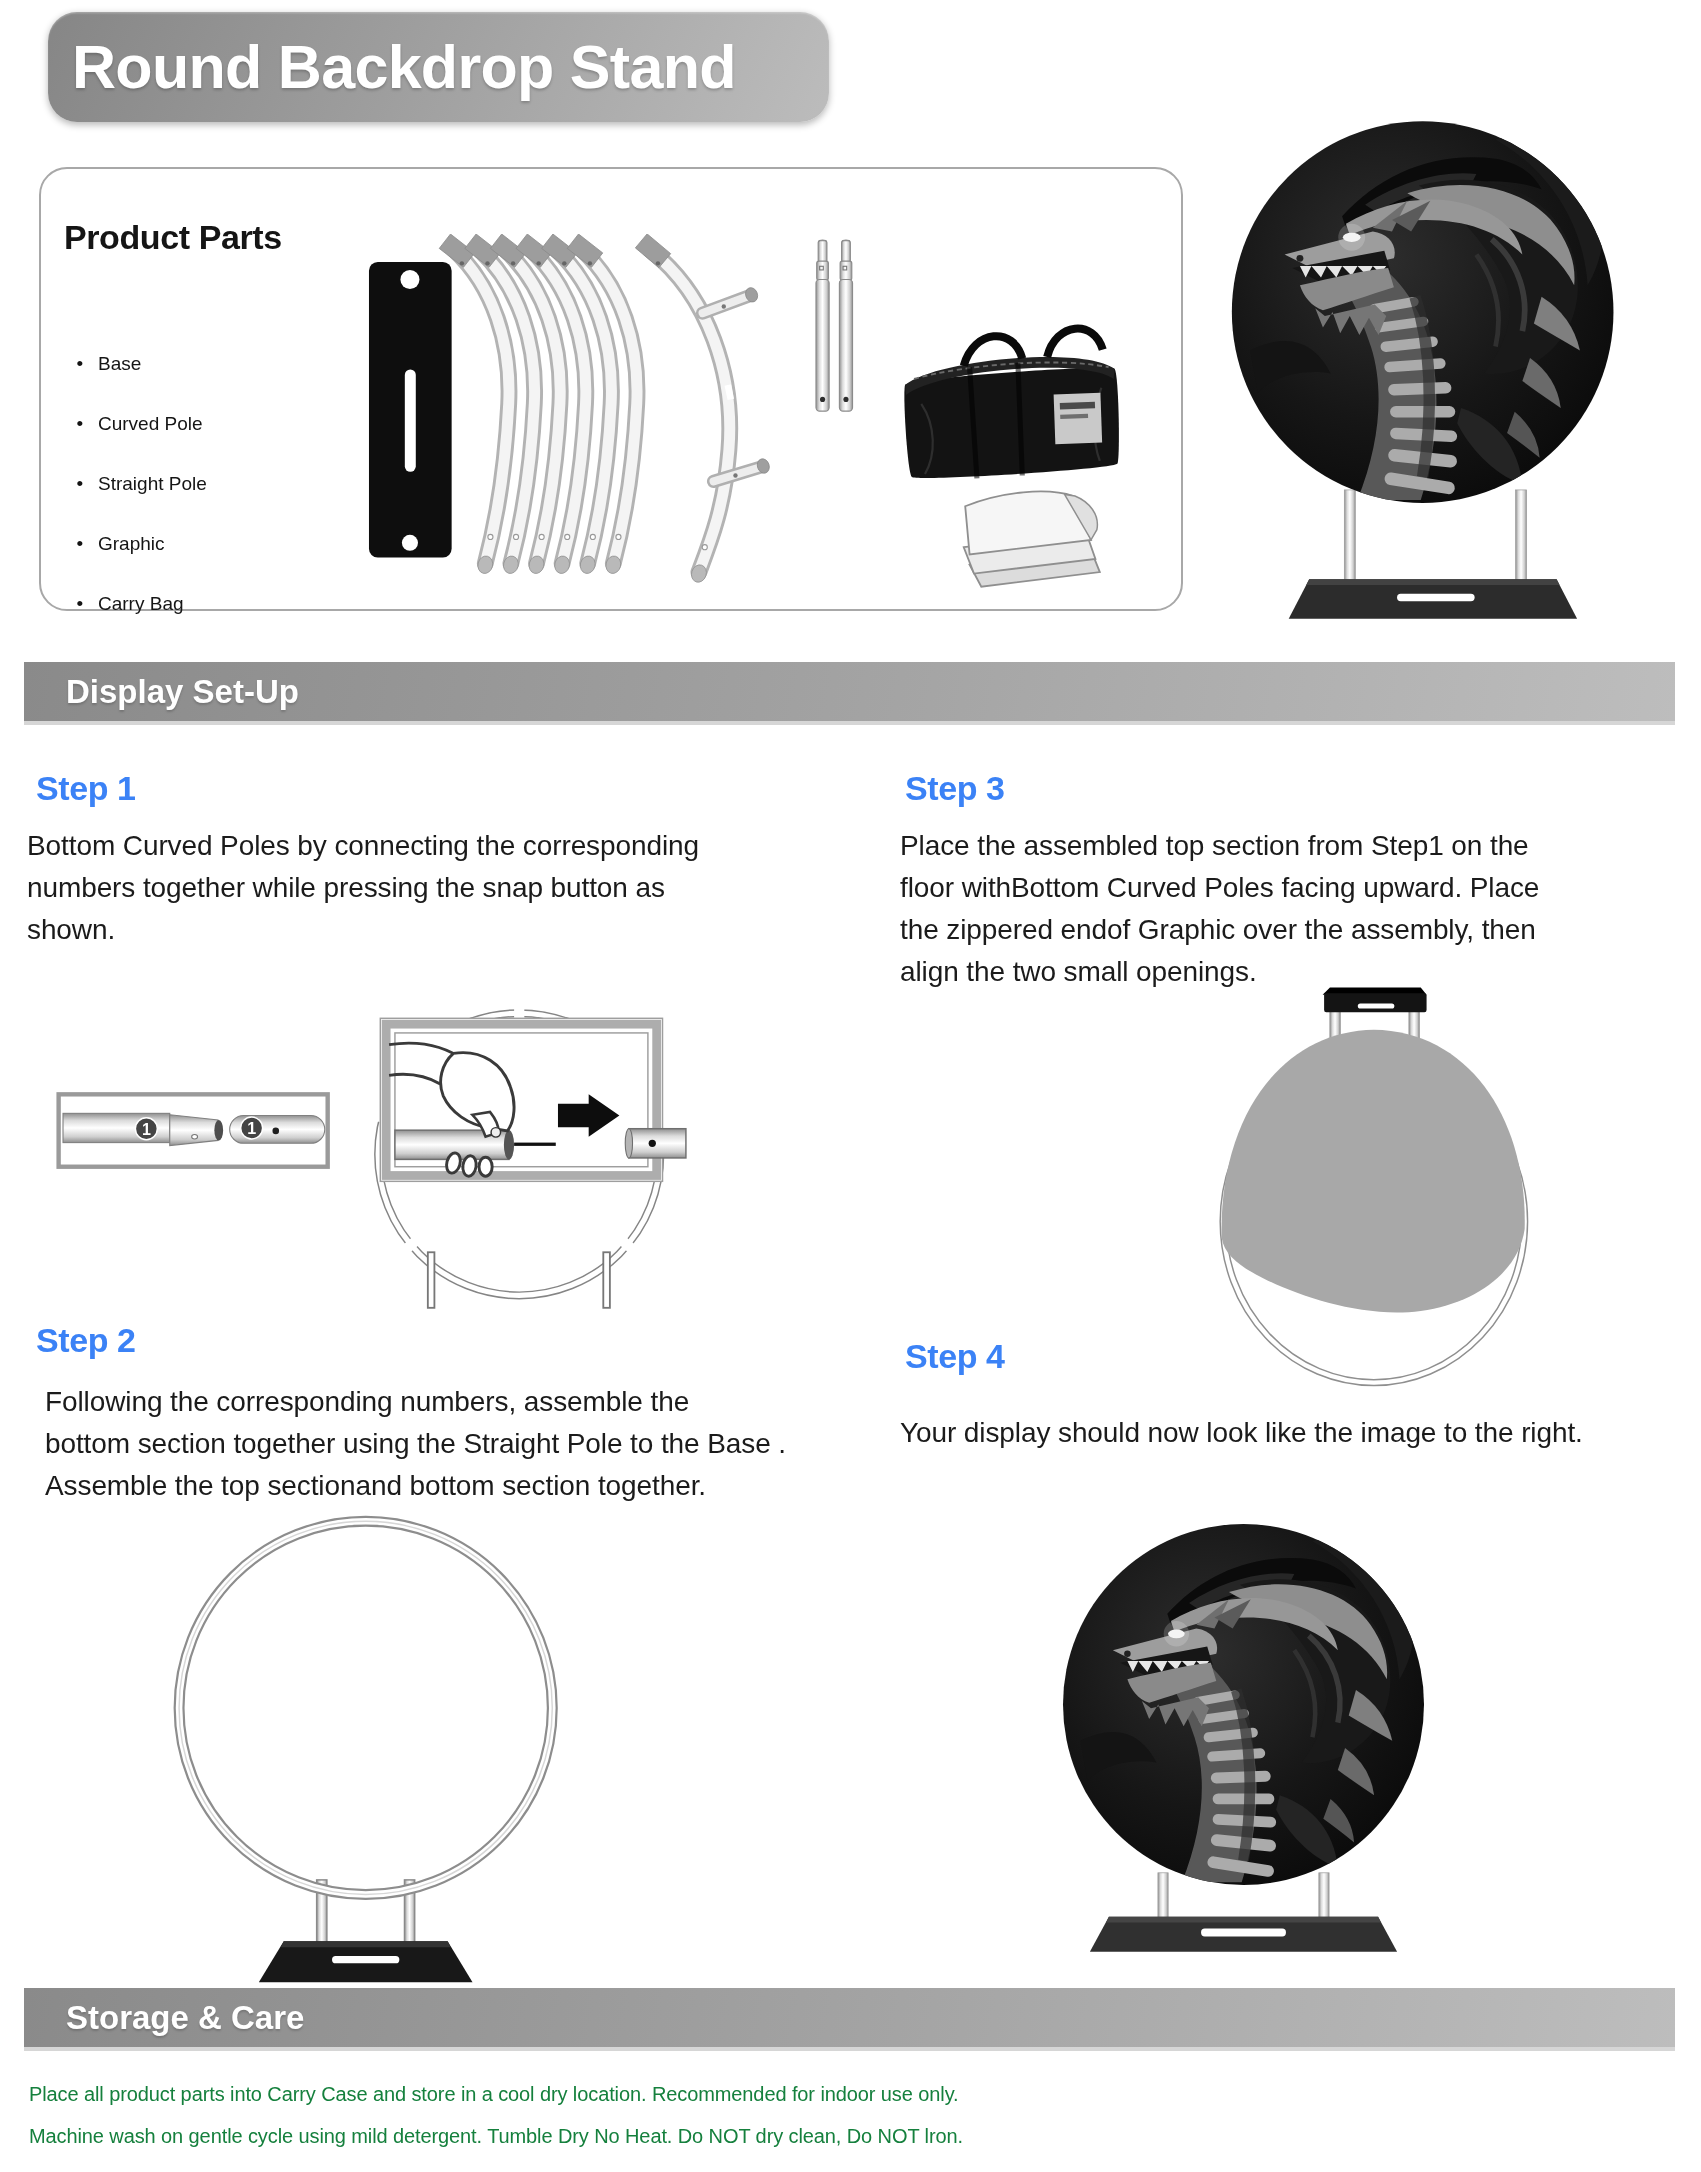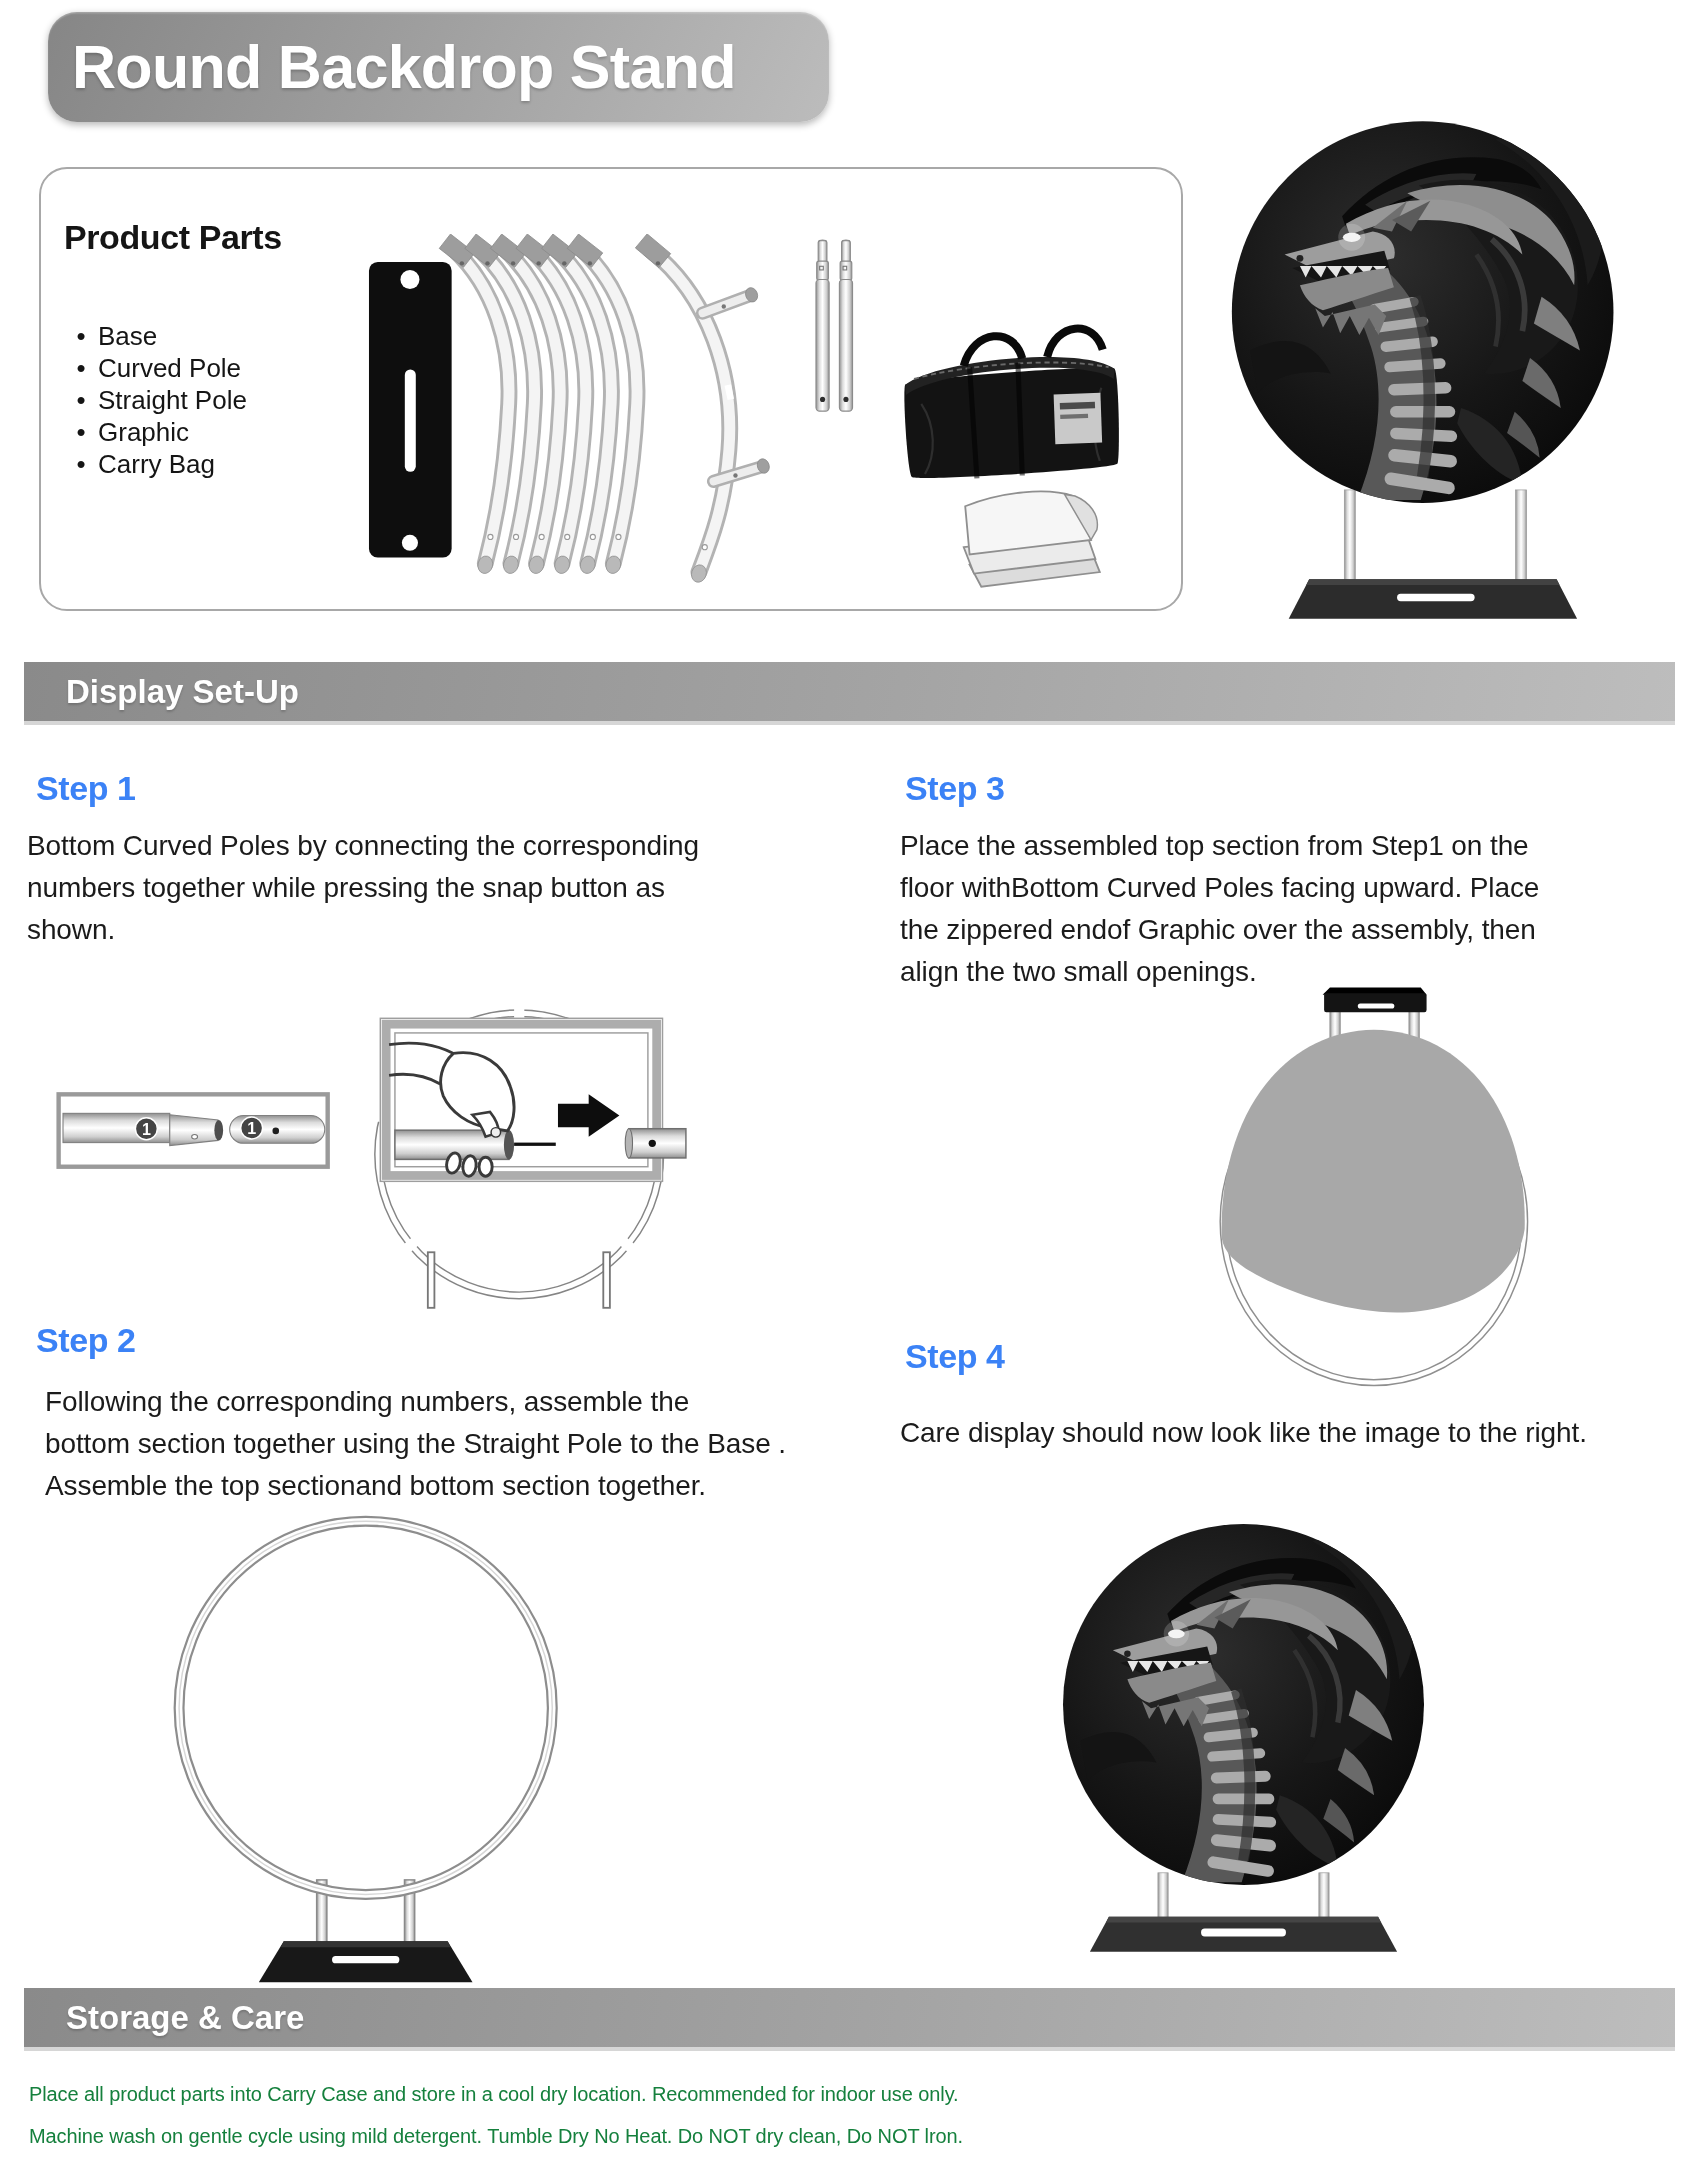--- a/index.html
+++ b/index.html
@@ -14,21 +14,21 @@
     box-shadow:0 2.9px 7.3px rgba(0,0,0,.28), inset 0 1.5px 1.5px rgba(255,255,255,.25);
     display:flex;align-items:center;padding-left:24px;box-sizing:border-box;}
   .title-banner .t{font-size:61px;font-weight:700;color:#ffffff;letter-spacing:-0.7px;
     text-shadow:0 2.2px 2.9px rgba(0,0,0,.22);}
 
   
   .parts-box{position:absolute;left:39px;top:167px;width:1144px;height:444px;background:#fff;
     border:2.2px solid #a8a8a8;border-radius:28px;box-sizing:border-box;}
   .parts-heading{position:absolute;left:64px;top:218px;font-size:34px;font-weight:700;color:#151515;letter-spacing:-0.4px;}
   .parts-list{position:absolute;left:72px;top:320px;margin:0;padding:0;list-style:none;}
-  .parts-list li{font-size:26px;line-height:32px;color:#151515;position:relative;padding-left:26px;}
+  .parts-list li{font-size:19px;line-height:32px;color:#151515;position:relative;padding-left:26px;margin-top:28px;}
   .parts-list li::before{content:"•";position:absolute;left:4.4px;top:0;}
 
   
   .section-banner{position:absolute;left:24px;width:1651px;height:63px;
     background:linear-gradient(100deg,#8a8a8a 0%,#a5a5a5 55%,#bdbdbd 100%);
     border-bottom:4.4px solid #d6d6d6;display:flex;align-items:center;padding-left:42px;box-sizing:border-box;}
   .section-banner .t{font-size:33px;font-weight:700;color:#ffffff;text-shadow:0 1.5px 2.2px rgba(0,0,0,.18);}
   #banner-setup{top:662px;align-items:center;}
   #banner-storage{top:1988px;}
 
@@ -350,21 +350,21 @@
       <circle cx="270" cy="265" r="255" fill="none" stroke="#ffffff" stroke-width="9"></circle>
       <circle cx="270" cy="265" r="255" fill="none" stroke="#d7d7d7" stroke-width="2"></circle>
       <polygon points="158,584 382,584 416,640 124,640" fill="#181818"></polygon>
       <polygon points="158,584 382,584 386,592 154,592" fill="#333333"></polygon>
       <rect x="224" y="604" width="92" height="10" rx="5" fill="#ffffff"></rect>
     </g>
   </svg>
 
   <div class="step-heading" style="left:905px;top:1337px">Step 4</div>
   <div class="step-body" style="left:900px;top:1412px;width:797px">
-    <div>Care display should now look like the image to the right.</div>
+    <div>Your display should now look like the image to the right.</div>
   </div>
 
   <svg class="abs" style="left:1046px;top:1507px" width="395" height="450" viewBox="0 0 540 615">
     <rect x="153" y="500" width="14" height="62" fill="url(#tubeV)" stroke="#9c9c9c"></rect>
     <rect x="373" y="500" width="14" height="62" fill="url(#tubeV)" stroke="#9c9c9c"></rect>
     <polygon points="86,560 454,560 480,608 60,608" fill="#303030"></polygon>
     <polygon points="86,560 454,560 458,568 82,568" fill="#454545"></polygon>
     <rect x="212" y="576" width="116" height="11" rx="5" fill="#ffffff"></rect>
     <use href="#dragon" x="22" y="22" width="496" height="496"></use>
   </svg>

